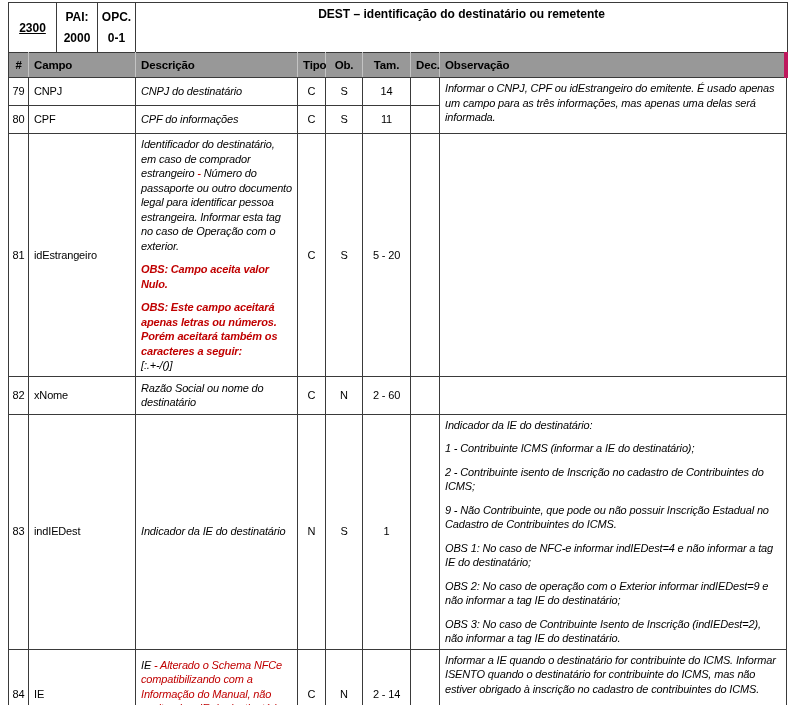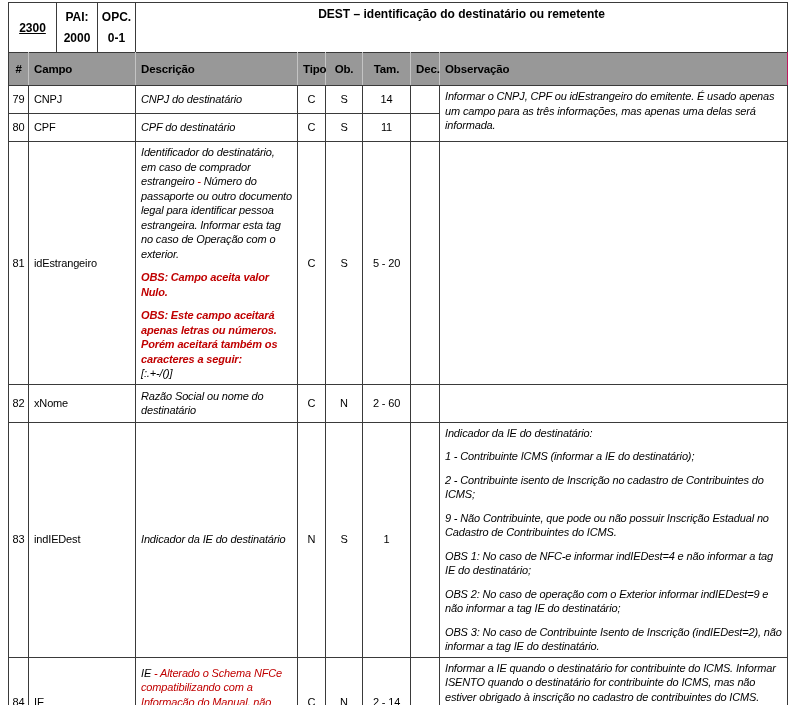--- a/index.html
+++ b/index.html
@@ -22,26 +22,26 @@
     text-align:left;vertical-align:top;font-weight:normal;
     padding:4px 6px;font-size:12px;
   }
   .info-title b{font-weight:bold;}
 
   
   .main-table{margin-top:-1px;font-size:11px;letter-spacing:-0.15px;}
   .main-table th{
     background:#989898;
     color:#000;font-weight:bold;text-align:left;
-    height:25px;padding:10px 5px;font-size:11.5px;
+    height:25px;padding:2px 5px;font-size:11.5px;
     border-top:1px solid #3a3a3a;border-bottom:1px solid #3a3a3a;
     border-left:1px solid #c4c4c4;border-right:1px solid #c4c4c4;
   }
   .main-table th:first-child{border-left:1px solid #3a3a3a;text-align:center;padding:2px 1px;}
-  .main-table th:last-child{border-right:1px solid #be185d;}
+  .main-table th:last-child{border-right:4px solid #be185d;}
   .main-table th.th-center{text-align:center;}
   .main-table td{padding:3px 5px;line-height:14.5px;}
   td.num-cell{text-align:center;padding:3px 1px;}
   td.cell-center{text-align:center;}
   td.desc-cell p, td.obs-cell p{margin:0 0 9px 0;font-style:italic;}
   td.desc-cell p:last-child, td.obs-cell p:last-child{margin-bottom:0;}
   td.obs-cell{vertical-align:top;}
   .red{color:#C00000;}
   .redbold{color:#C00000;font-weight:bold;}
 </style>
@@ -111,21 +111,21 @@
           <td class="cell-center">14</td>
           <td class="cell-center"></td>
           <td class="obs-cell" rowspan="2">
             <p><span>Informar o CNPJ, CPF ou idEstrangeiro do emitente. É usado apenas um campo para as três informações, mas apenas uma delas será informada.</span></p>
           </td>
         </tr>
         <tr style="height: 28px;">
           <td class="num-cell">80</td>
           <td>CPF</td>
           <td class="desc-cell">
-            <p><span>CPF do destinatário</span></p>
+            <p><span>CPF do informações</span></p>
           </td>
           <td class="cell-center">C</td>
           <td class="cell-center">S</td>
           <td class="cell-center">11</td>
           <td class="cell-center"></td>
         </tr>
         <tr style="height: 211px;">
           <td class="num-cell">81</td>
           <td>idEstrangeiro</td>
           <td class="desc-cell">

